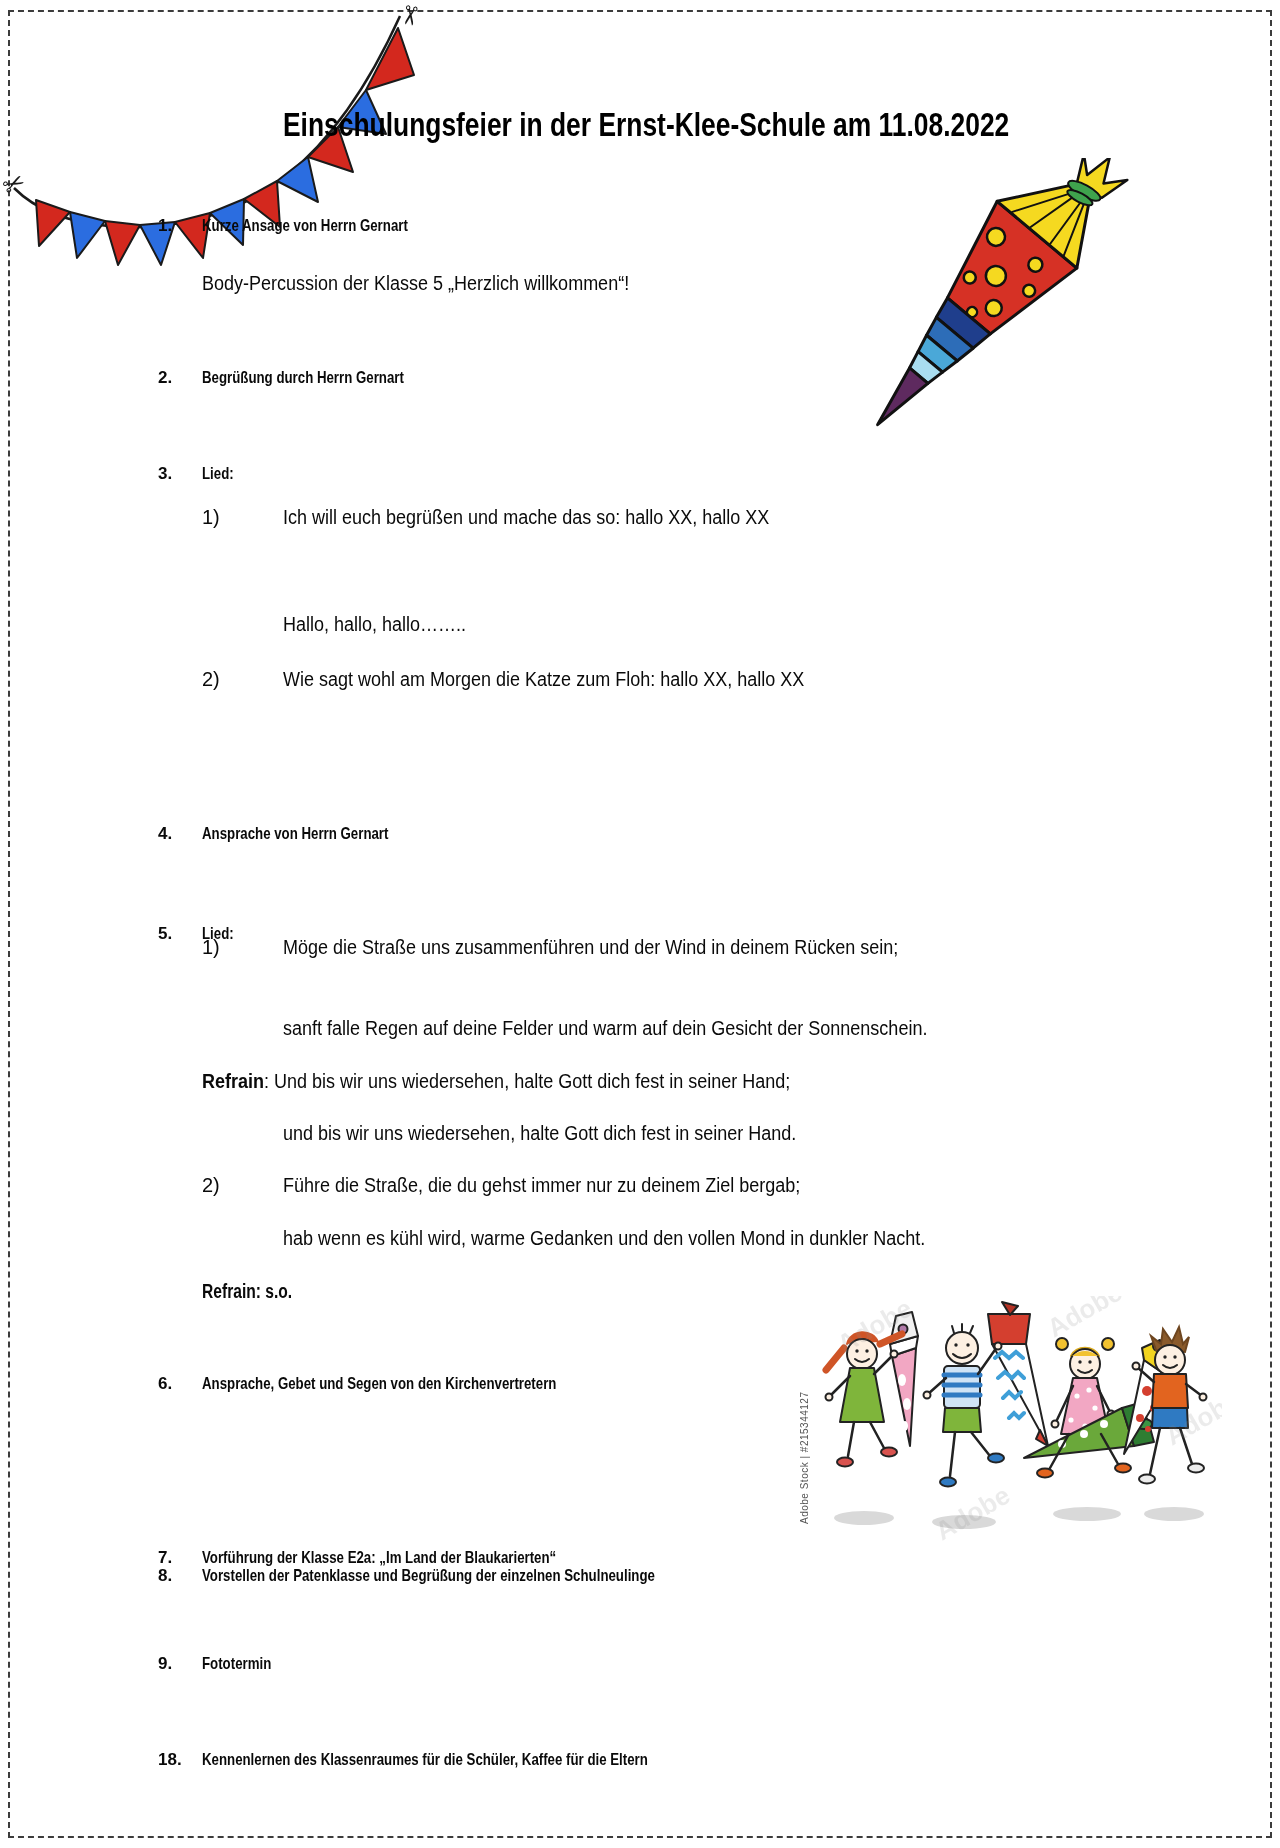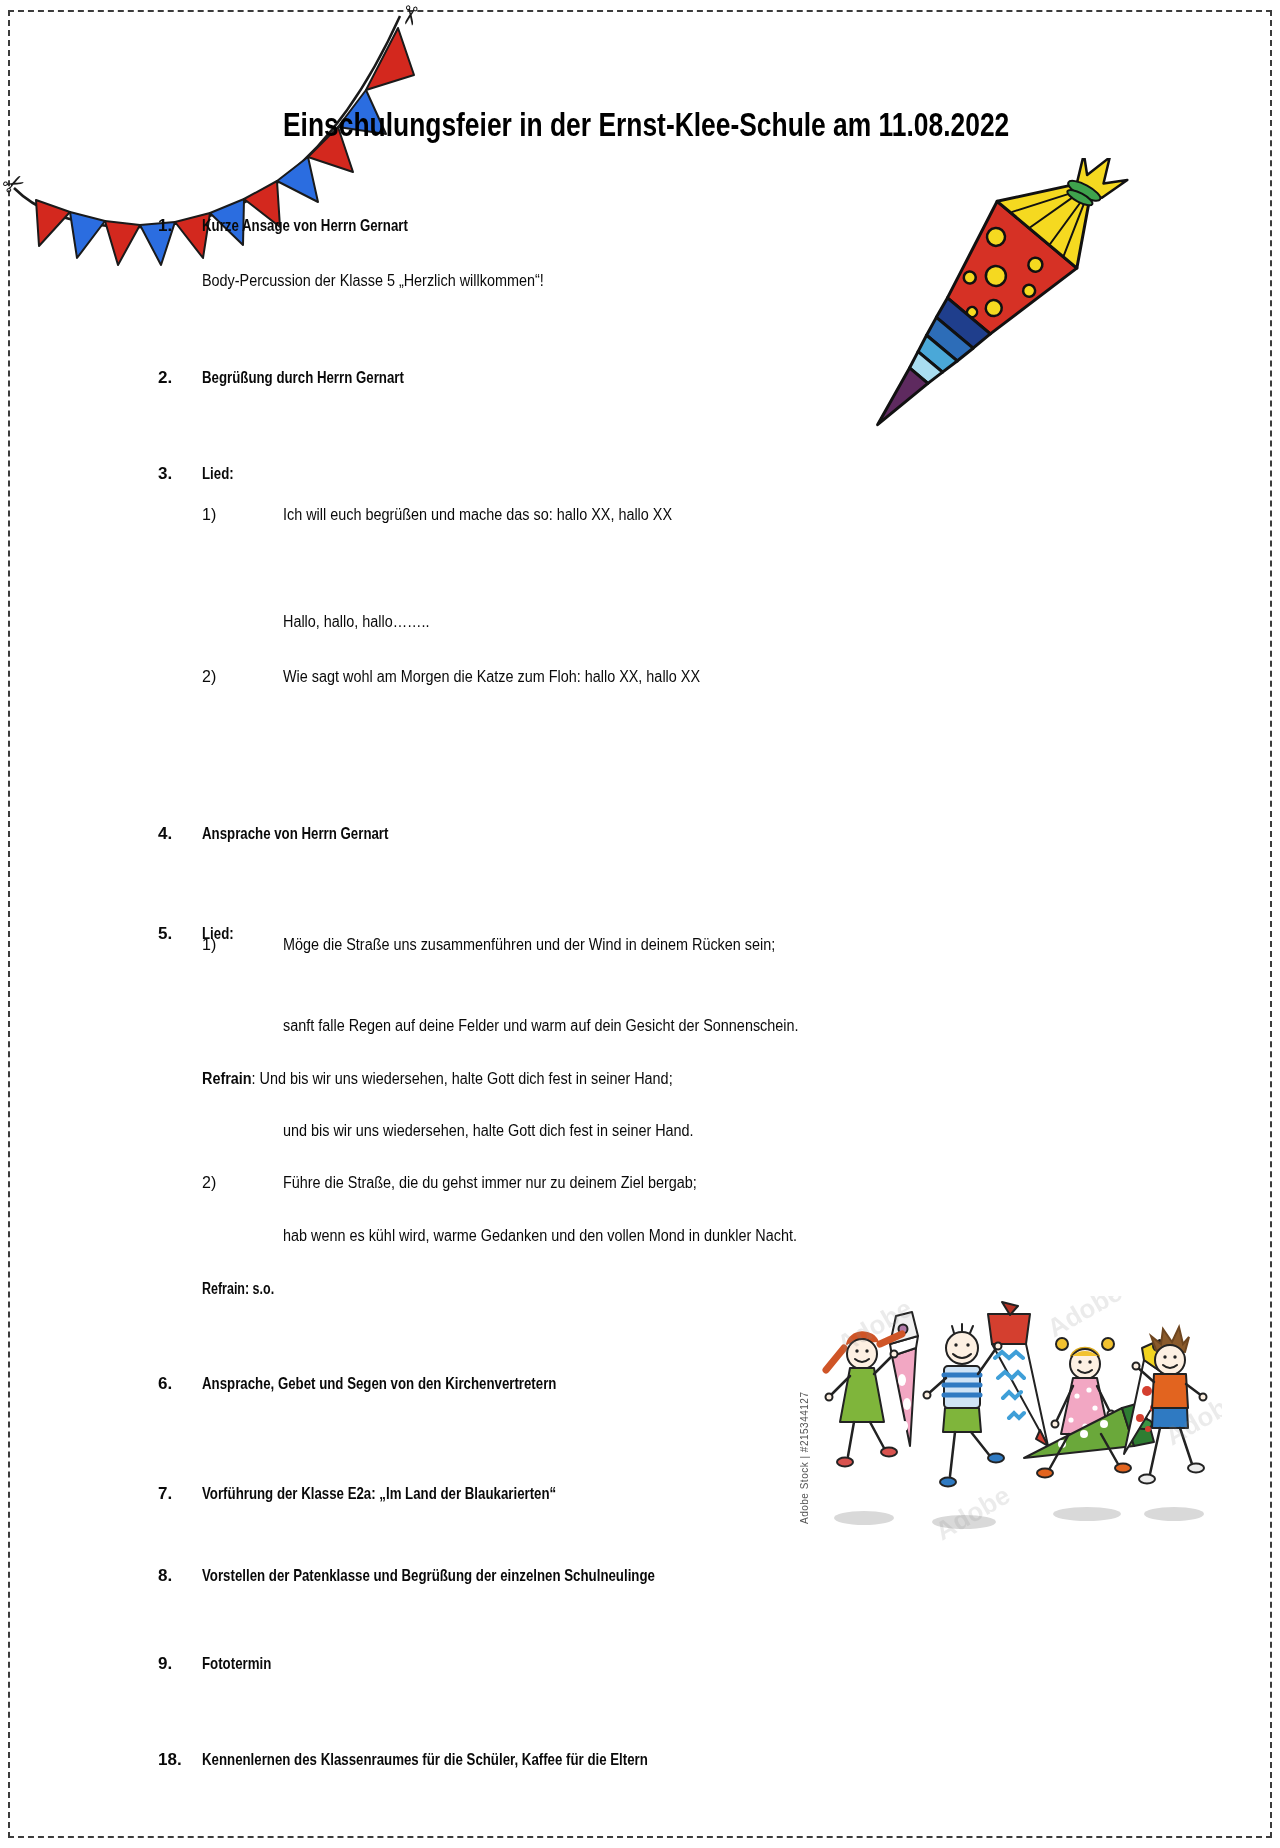--- a/index.html
+++ b/index.html
@@ -14,21 +14,21 @@
   }
   .title {
     position:absolute; left:283px; top:106px; font-size:33px; font-weight:700;
     white-space:nowrap; transform:scaleX(.80); transform-origin:0 0; color:#000;
   }
   .row { position:absolute; left:158px; white-space:nowrap; font-size:17px; font-weight:700; }
   .row .num { display:inline-block; width:44px; }
   .sxb { display:inline-block; transform:scaleX(.78); transform-origin:0 50%; }
   .sxr { display:inline-block; transform:scaleX(.90); transform-origin:0 50%; font-weight:400; }
   .sxr b { font-weight:700; }
-  .lyr { position:absolute; left:202px; white-space:nowrap; font-size:16px; font-weight:400; }
+  .lyr { position:absolute; left:202px; white-space:nowrap; font-size:20px; font-weight:400; }
   .lyr .mk { display:inline-block; width:81px; font-weight:400; }
   .ind { left:283px; }
   svg text { user-select:none; }
   .scissors { font-size:26px; fill:#1a1a1a; }
   .wm-faint { font-size:26px; font-weight:700; fill:#8d8d8d; opacity:.17; }
   .wm-credit { font-size:10px; fill:#555; letter-spacing:.5px; }
 </style>
 </head>
 <body>
 
@@ -129,21 +129,21 @@
   <div class="lyr ind" style="top:1227px">
     <span class="sxr">hab wenn es kühl wird, warme Gedanken und den vollen Mond in dunkler Nacht.</span>
   </div>
   <div class="lyr" style="top:1280px">
     <span class="sxb" style="font-weight:700">Refrain: s.o.</span>
   </div>
 
   <div class="row" style="top:1374px">
     <span class="num">6.</span><span class="sxb">Ansprache, Gebet und Segen von den Kirchenvertretern</span>
   </div>
-  <div class="row" style="top:1484px">
+  <div class="row" style="top:1548px">
     <span class="num">7.</span><span class="sxb">Vorführung der Klasse E2a: „Im Land der Blaukarierten“</span>
   </div>
   <div class="row" style="top:1566px">
     <span class="num">8.</span><span class="sxb">Vorstellen der Patenklasse und Begrüßung der einzelnen Schulneulinge</span>
   </div>
   <div class="row" style="top:1654px">
     <span class="num">9.</span><span class="sxb">Fototermin</span>
   </div>
   <div class="row" style="top:1750px">
     <span class="num">18.</span><span class="sxb">Kennenlernen des Klassenraumes für die Schüler, Kaffee für die Eltern</span>

